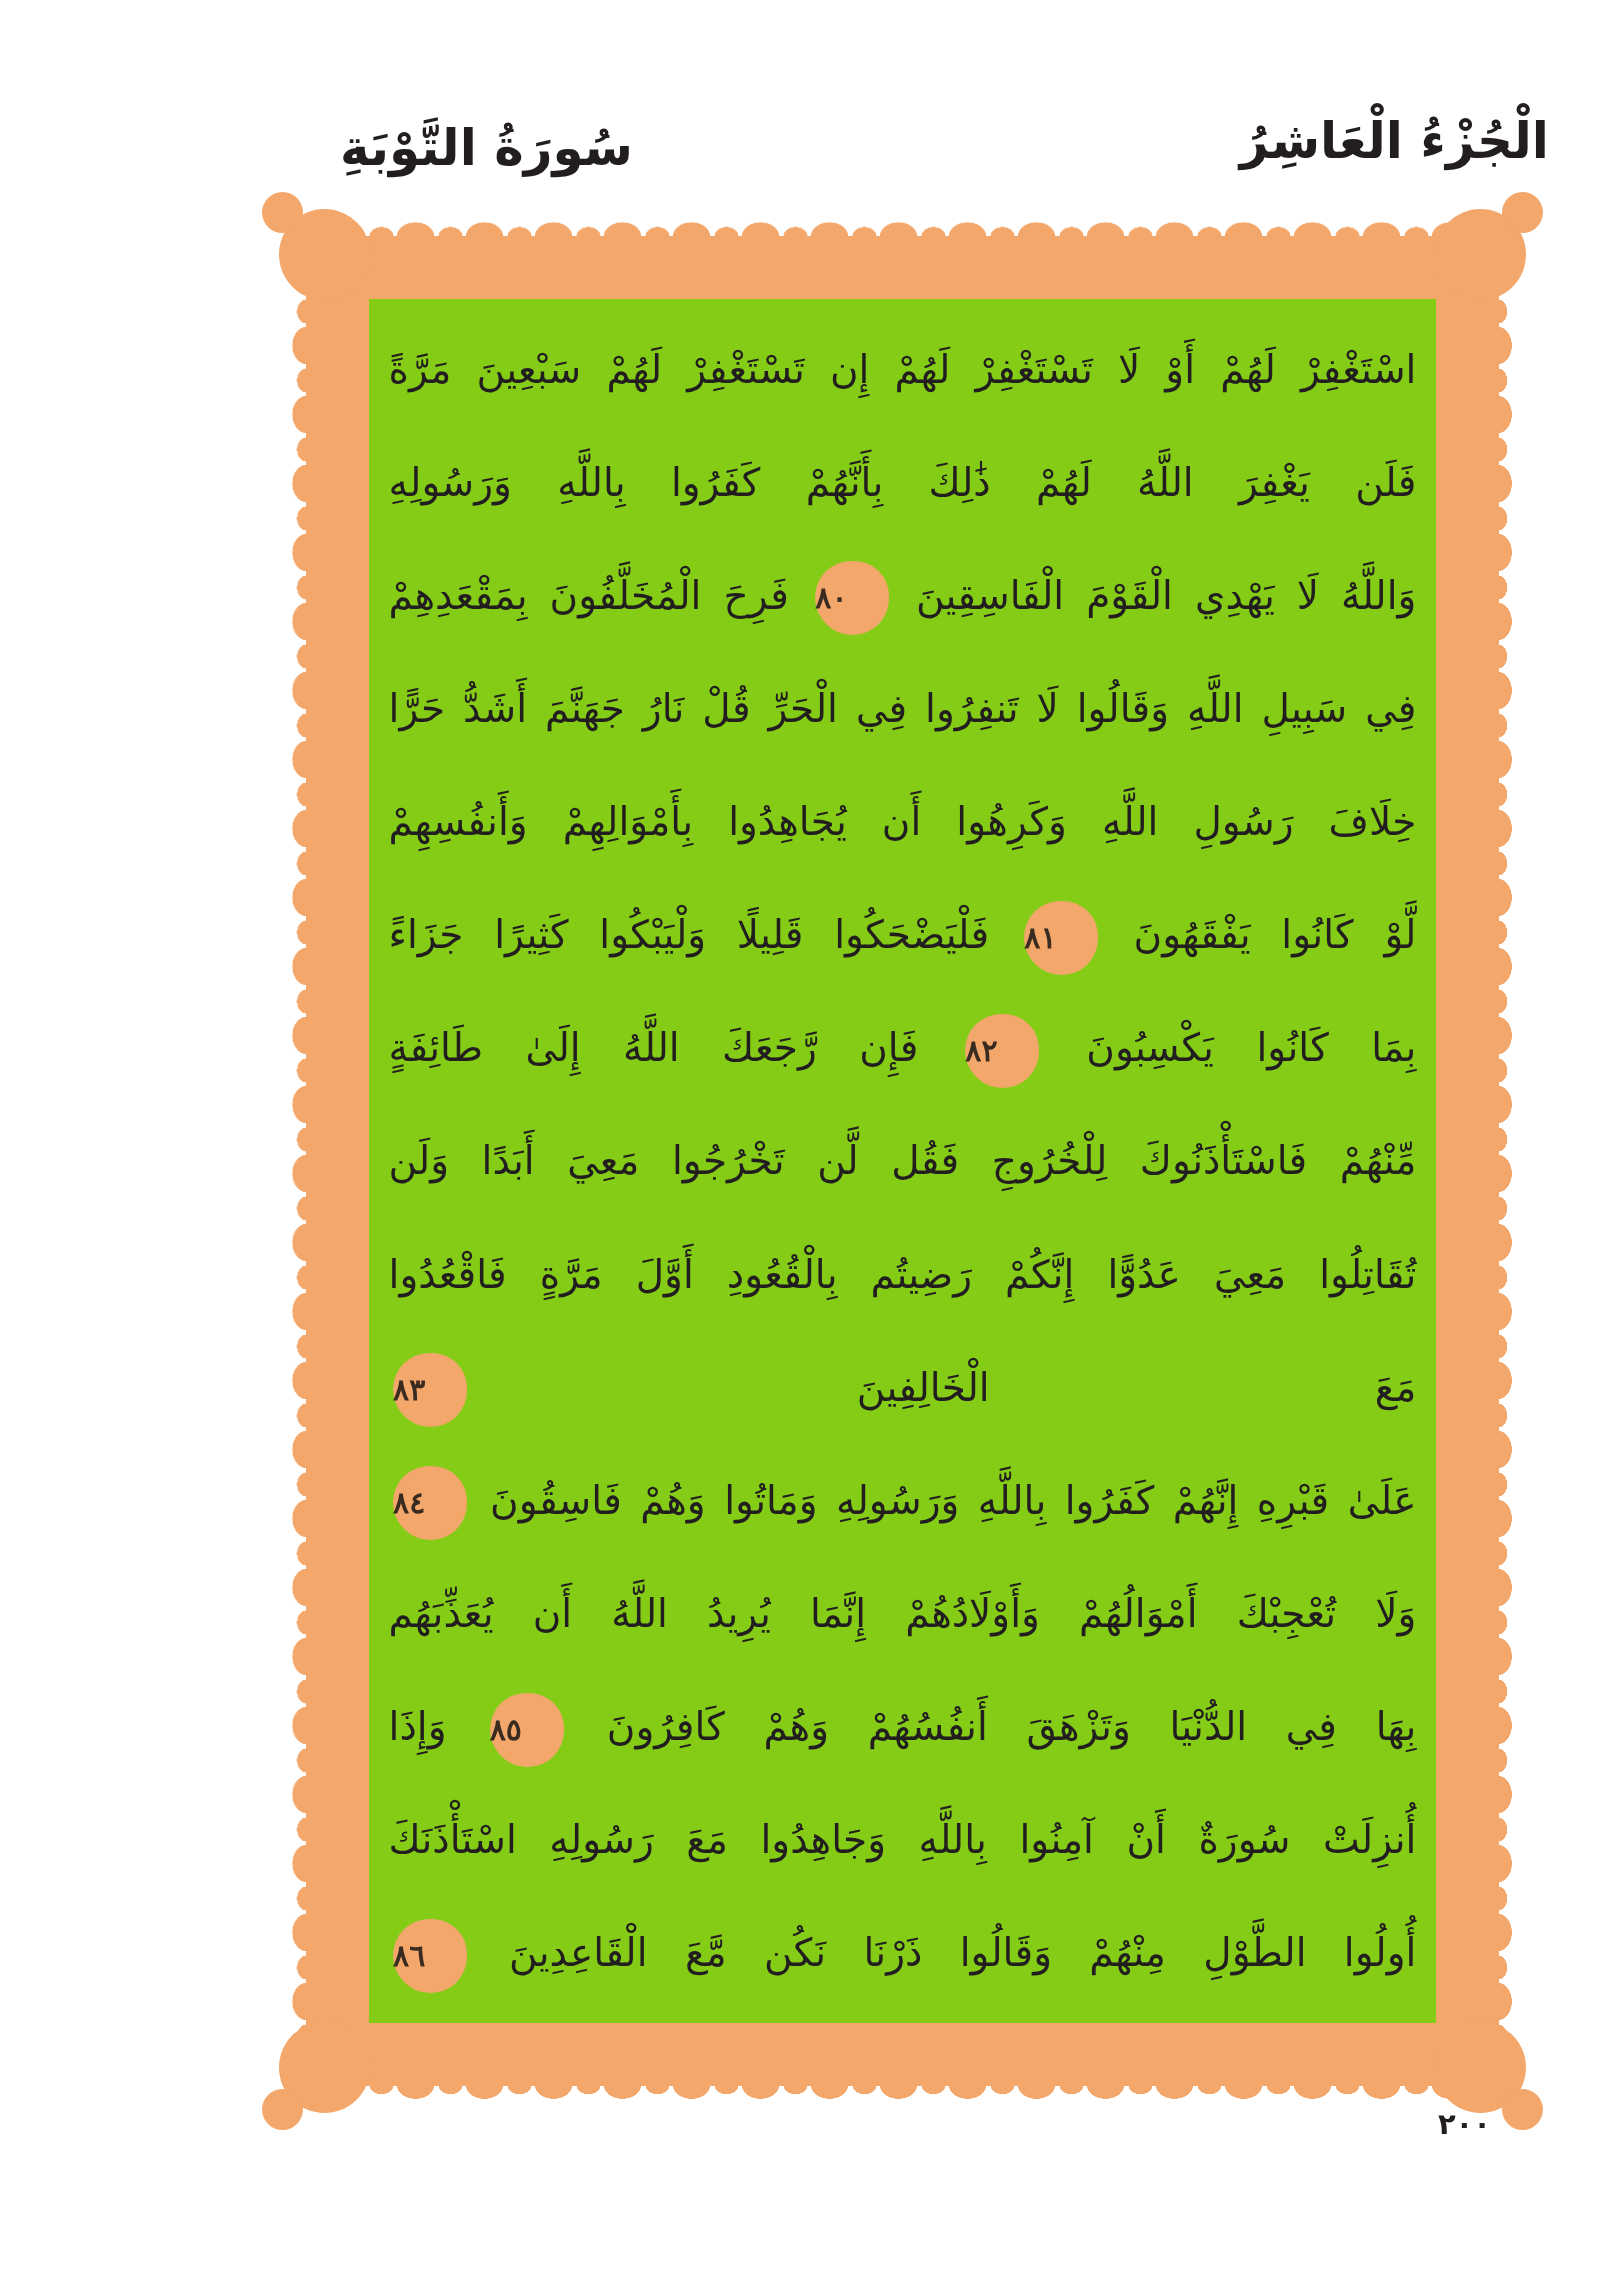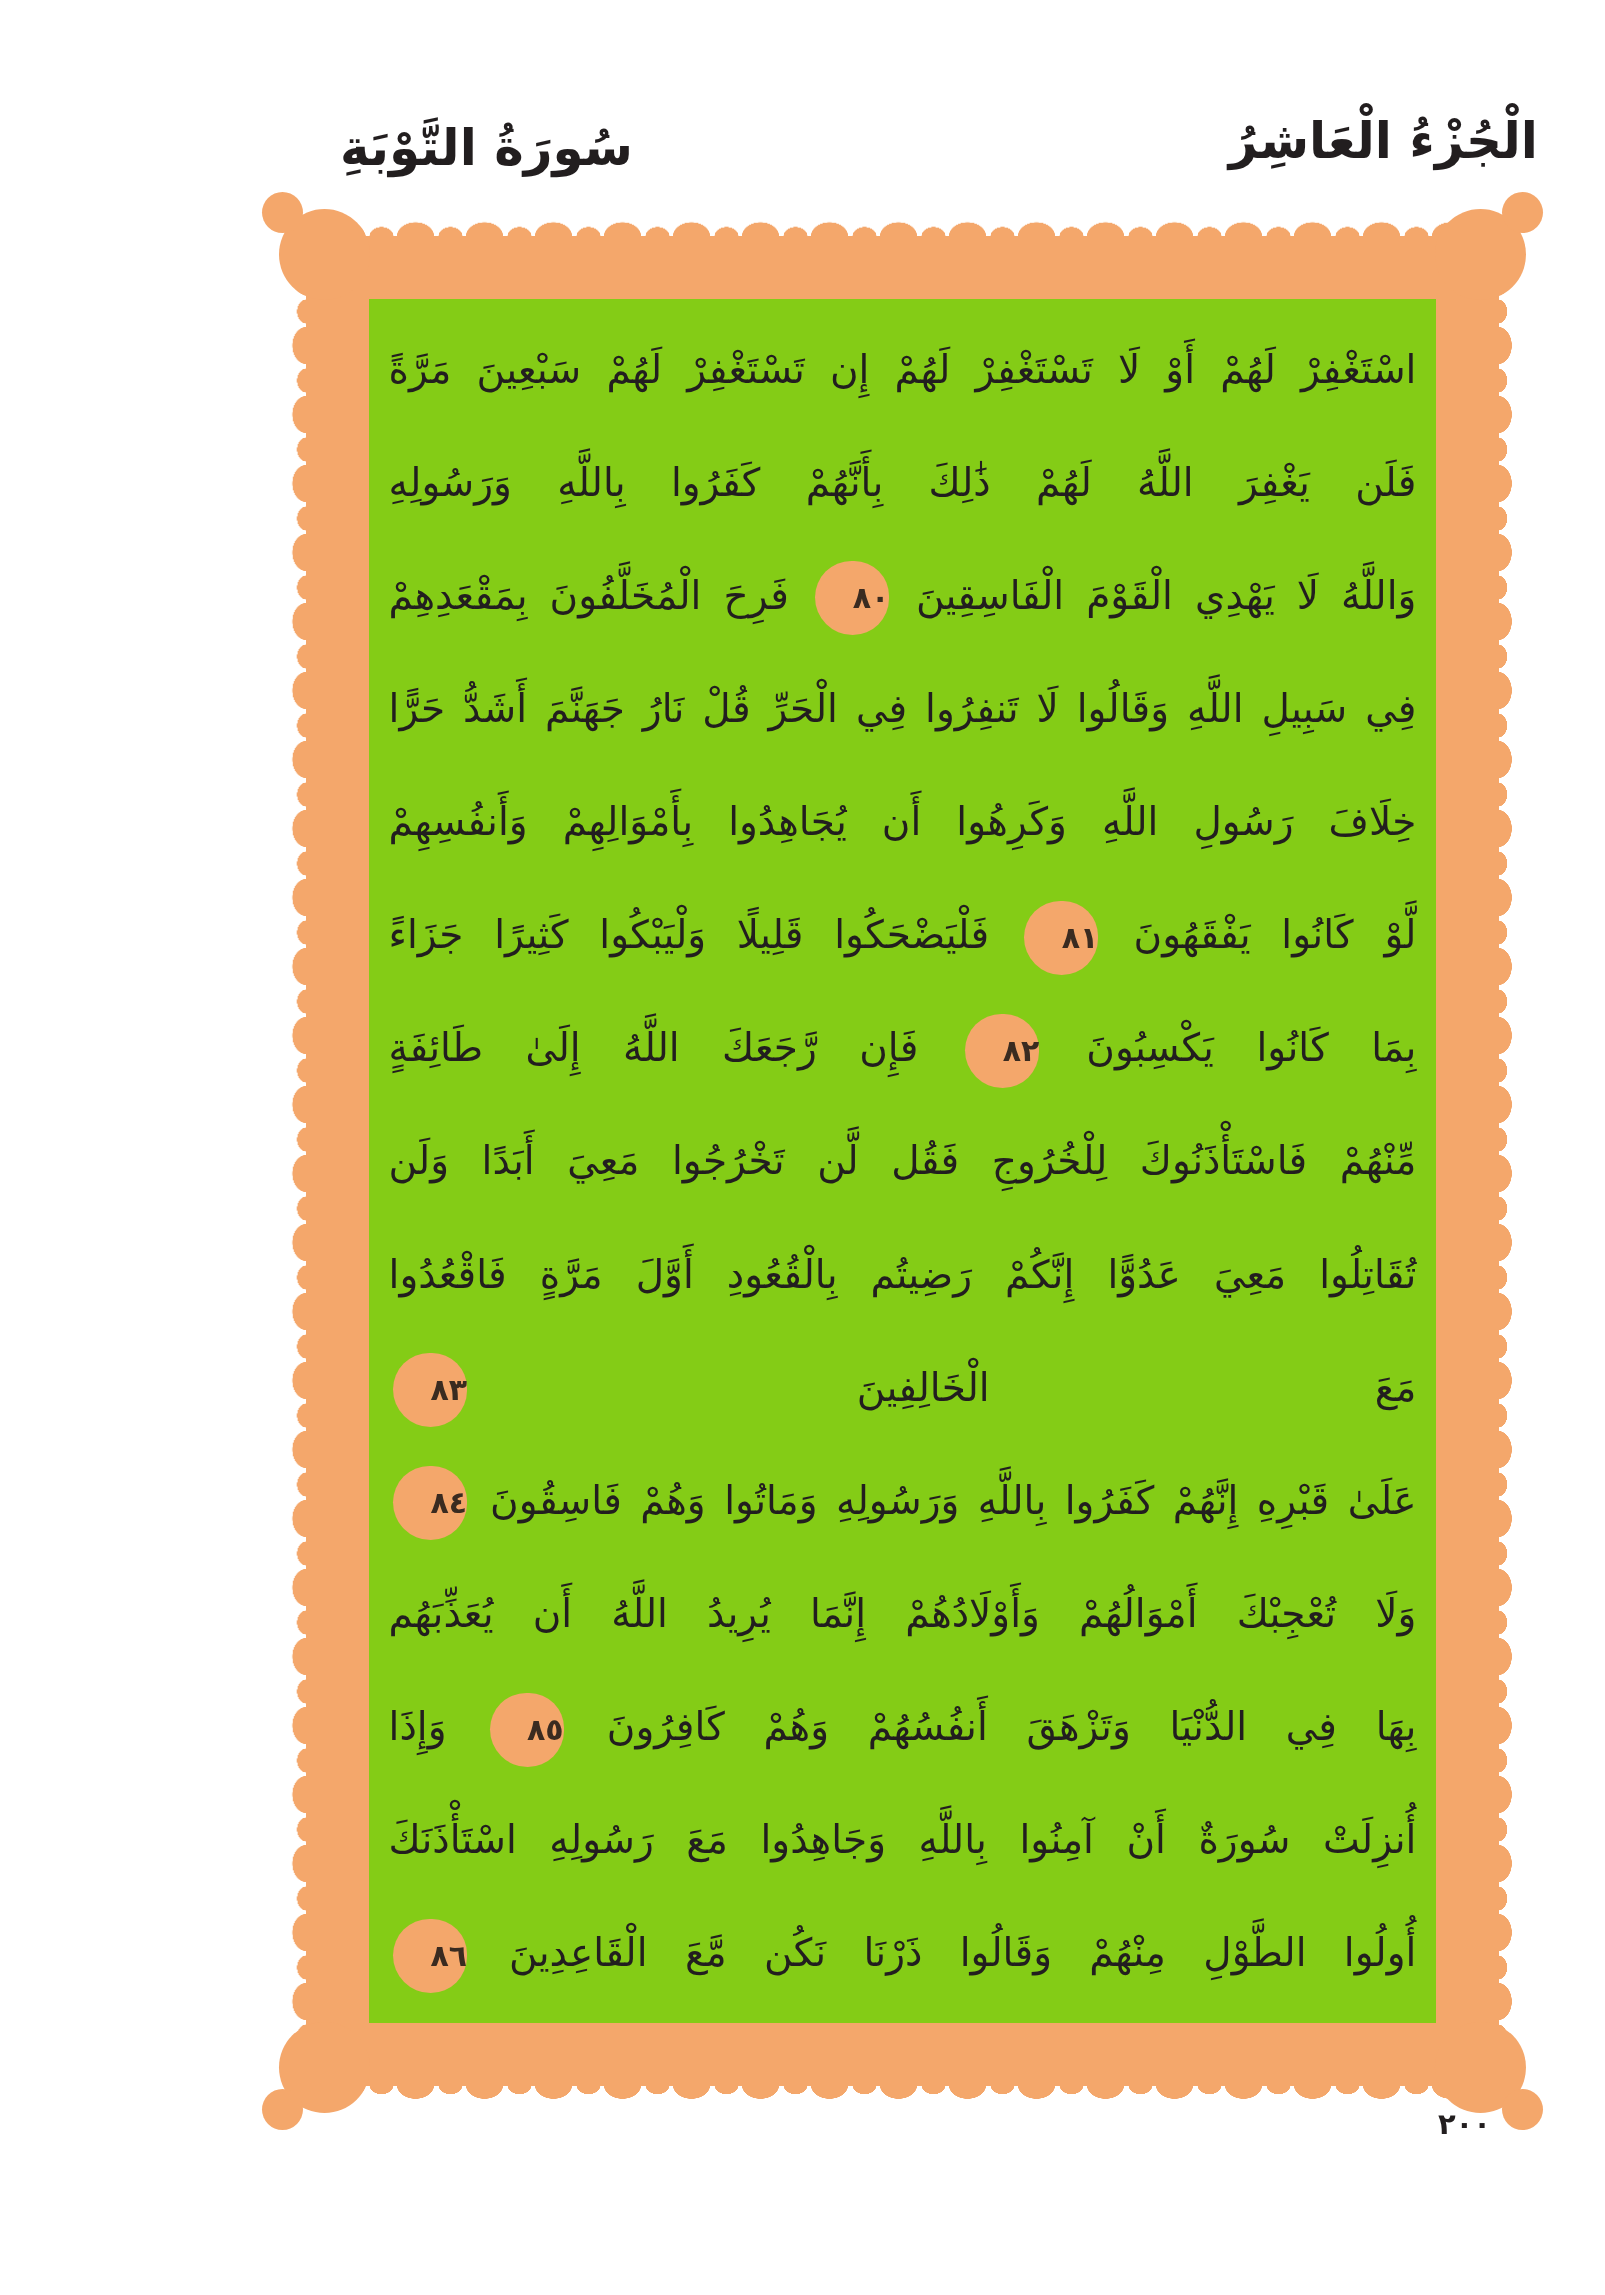--- a/index.html
+++ b/index.html
@@ -20,21 +20,21 @@
   .running-head{
     position:absolute;
     font-size:50px;
     font-weight:bold;
     color:var(--ink);
     white-space:nowrap;
   }
   .head-juz{ top:112px; left:55px; }     
   .head-surah{ top:119px; right:1016px; }
   
-  .head-juz{ left:auto; right:67px; }
+  .head-juz{ left:auto; right:56px; }
   .head-surah{ right:auto; left:340px; }
 
   
   .frame{
     position:absolute;
     left:306px; top:236px;
     width:1193px; height:1850px;
     background:var(--orange);
   }
   .scallop{position:absolute;}
@@ -107,26 +107,27 @@
     font-size:39px;
     line-height:113px;
     height:113px;
     white-space:nowrap;
     color:var(--ink);
     font-weight:500;
   }
   .verse-marker{
     display:inline-flex;
     align-items:center;
-    justify-content:flex-start;
+    justify-content:flex-end;
     width:74px; height:74px;
     border-radius:50% 48% 50% 52%;
     background:var(--orange);
     vertical-align:middle;
     margin:0 4.5px;
+    font-family:Liberation Serif, serif;
   }
   .verse-num{
     font-size:30px;
     line-height:1;
     color:var(--marker-ink);
     font-weight:bold;
   }
 
   
   .page-number{

